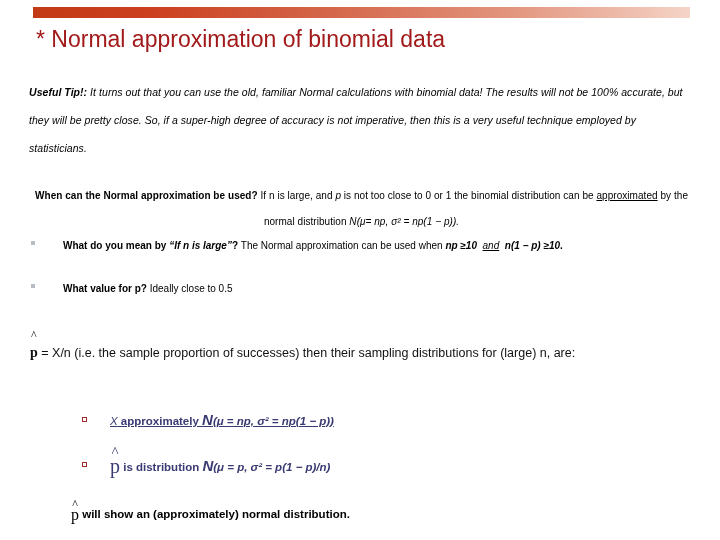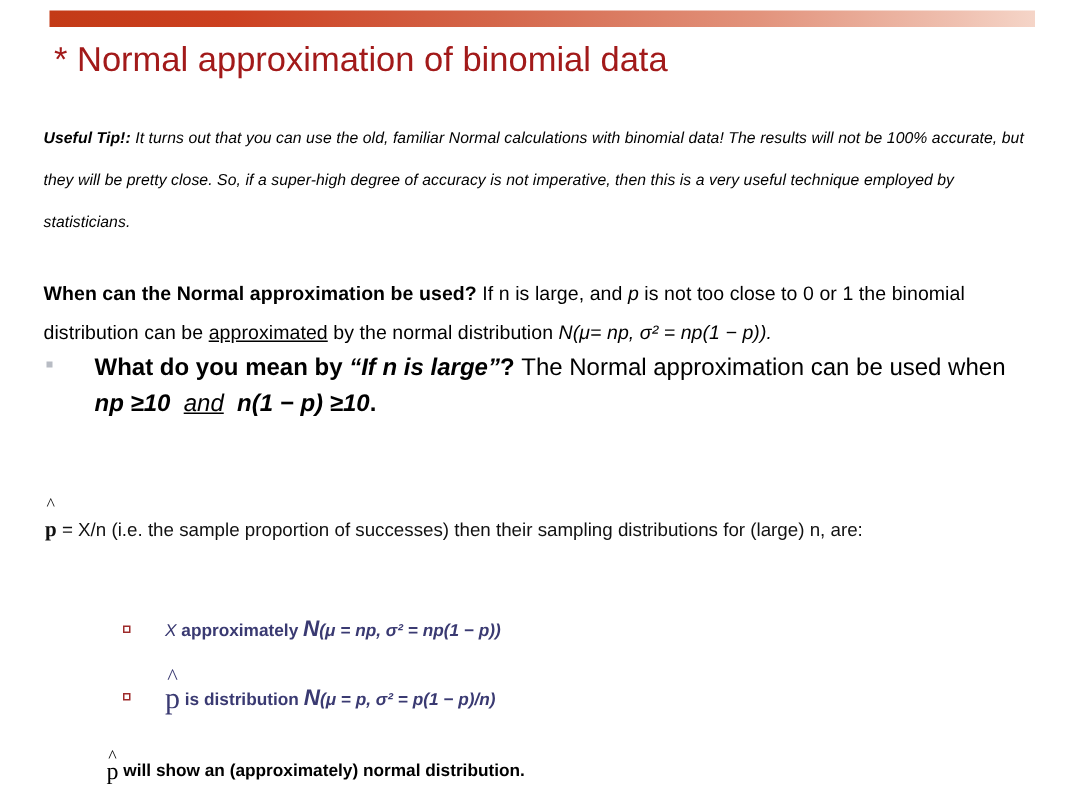--- a/index.html
+++ b/index.html
@@ -55,22 +55,23 @@
   .p-useful {
     left: 29px;
     top: 78px;
     width: 660px;
     font-style: italic;
   }
   .p-when {
     left: 29px;
     top: 183px;
     width: 665px;
-    font-size: 13px;
+    font-size: 10px;
     line-height: 26px;
+    text-align: center;
   }
 
   b { font-weight: bold; }
   i { font-style: italic; }
   .u { text-decoration: underline; }
 
   
   .bullet-row {
     position: absolute;
     display: block;
@@ -79,21 +80,21 @@
     position: absolute;
     width: 4px;
     height: 4px;
     background: #B8BCC4;
     left: 0px;
     top: 7px;
   }
   .bullet-text {
     display: block;
     margin-left: 32px;
-    font-size: 16px;
+    font-size: 10px;
     line-height: 24px;
     color: #000;
   }
   .b1 { left: 31px; top: 234px; width: 655px; }
   .b2 { left: 31px; top: 277px; width: 500px; }
 
   
   .p-mid {
     position: absolute;
     left: 30px;
@@ -134,21 +135,21 @@
     height: 5px;
     border: 1.5px solid #9E2B2B;
     box-sizing: border-box;
     background: #ffffff;
   }
   .fbullet .ftext {
     display: block;
     margin-left: 28px;
     line-height: 18px;
   }
-  .f1 { left: 82px; top: 411px; }
+  .f1 { left: 82px; top: 411px; text-decoration: underline; }
   .f2 { left: 82px; top: 456px; }
 
   .bigN {
     font-size: 15px;
     font-weight: bold;
     font-style: italic;
   }
   .bold-i { font-weight: bold; font-style: italic; }
 
   .phat-big {
@@ -215,20 +216,26 @@
     <b>When can the Normal approximation be used?</b><span>  If n is large, and </span><i>p</i><span> is not too close to 0 or 1 the binomial distribution can be </span><span class="u">approximated</span><span> by the normal distribution </span><i>N(μ= np, σ² = np(1 − p)).</i>
   </div>
 
   <div class="bullet-row b1">
     <span class="bullet-mark"></span>
     <span class="bullet-text">
       <b>What do you mean by </b><b><i>“If n is large”</i></b><b>? </b><span>The Normal approximation can be used when </span><span class="bold-i nowrap">np ≥10</span>&nbsp;&nbsp;<i class="u">and</i>&nbsp;&nbsp;<span class="bold-i nowrap">n(1 − p) ≥10</span><b>.</b>
     </span>
   </div>
 
+  <div class="bullet-row b2">
+    <span class="bullet-mark"></span>
+    <span class="bullet-text">
+      <b>What value for p?</b><span>  Ideally close to 0.5</span>
+    </span>
+  </div>
 
   <div class="p-mid">
     <span class="phat"><span class="hat">^</span><b>p</b></span><span> = X/n (i.e. the sample proportion of successes) then their sampling distributions for (large) n, are:</span>
   </div>
 
   <div class="fbullet f1">
     <span class="sq"></span>
     <span class="ftext">
       <i>X</i><b> approximately </b><span class="bigN">N</span><i><b>(μ = np, σ² = np(1 − p))</b></i>
     </span>

